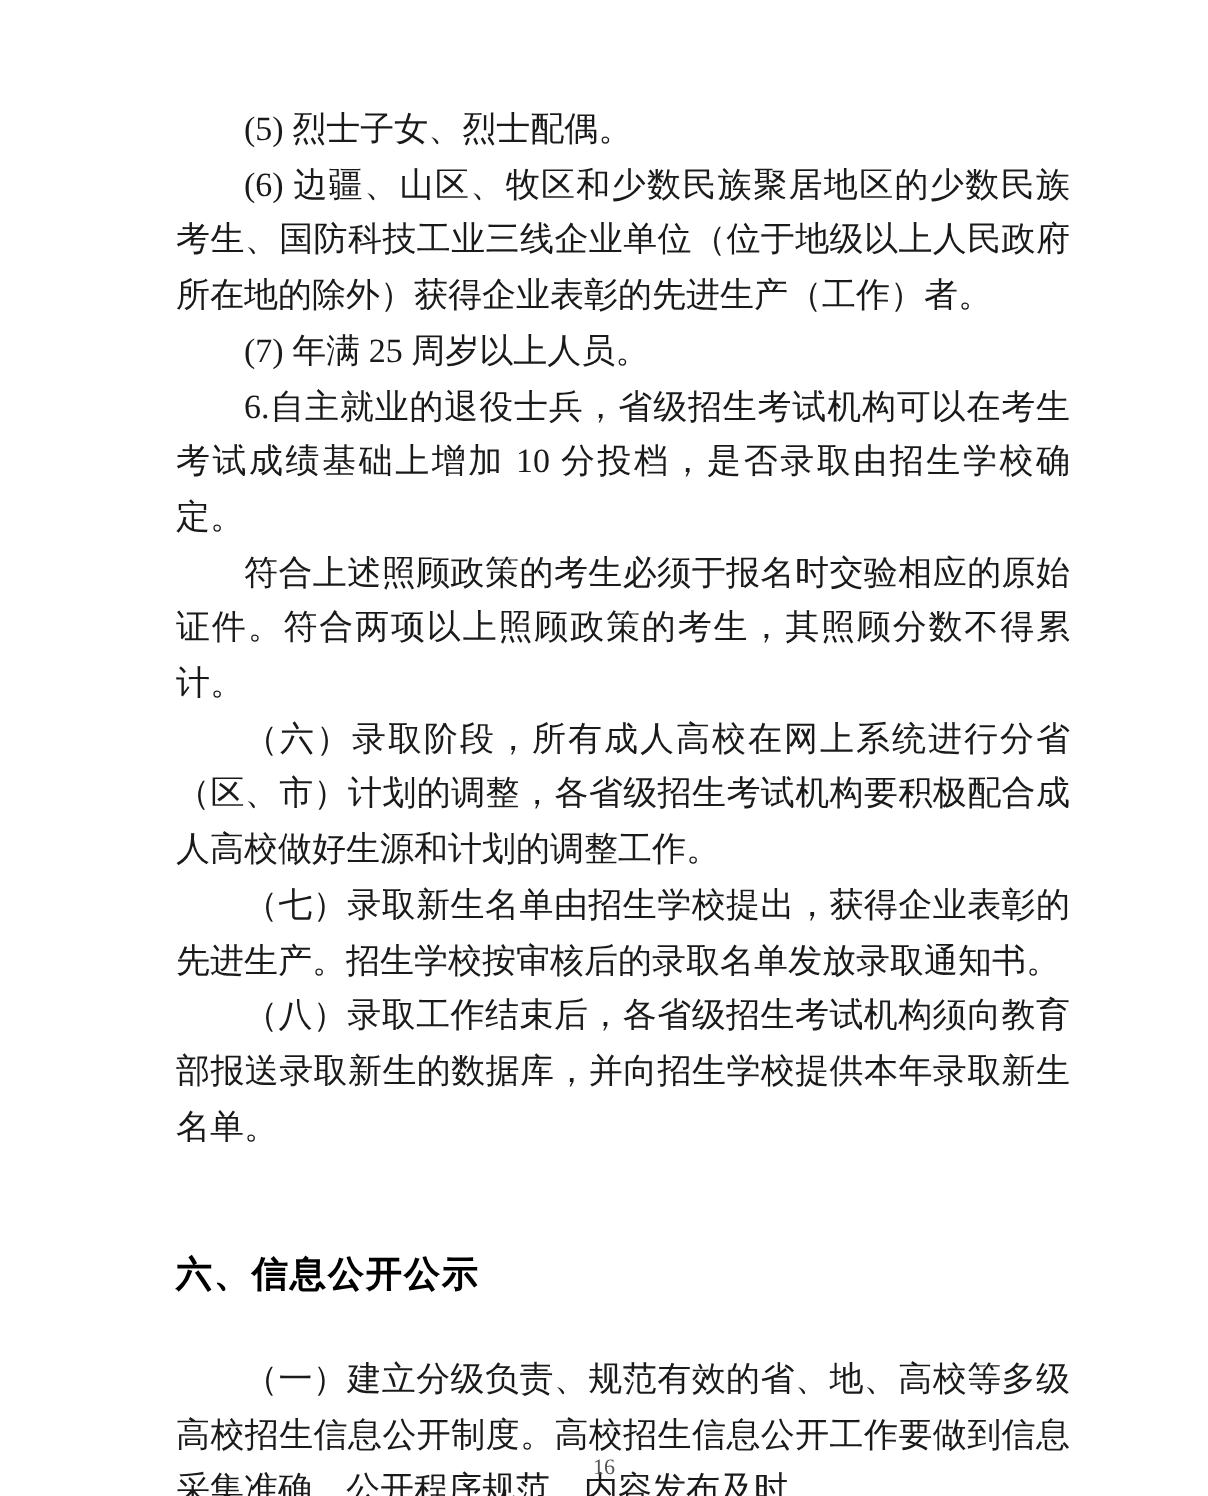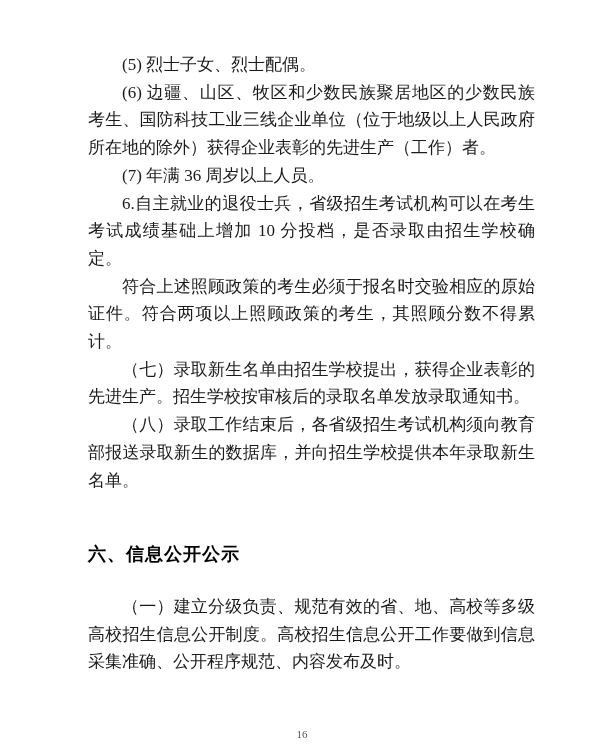--- a/index.html
+++ b/index.html
@@ -56,22 +56,23 @@
     color: #555555;
   }
 </style>
 </head>
 <body>
 
 <div class="page">
   <div class="text-block">
     <p>(5) 烈士子女、烈士配偶。</p>
     <p>(6) 边疆、山区、牧区和少数民族聚居地区的少数民族考生、国防科技工业三线企业单位（位于地级以上人民政府所在地的除外）获得企业表彰的先进生产（工作）者。</p>
-    <p>(7) 年满 36 周岁以上人员。</p>
+    <p>(7) 年满 25 周岁以上人员。</p>
     <p>6.自主就业的退役士兵，省级招生考试机构可以在考生考试成绩基础上增加 10 分投档，是否录取由招生学校确定。</p>
     <p>符合上述照顾政策的考生必须于报名时交验相应的原始证件。符合两项以上照顾政策的考生，其照顾分数不得累计。</p>
+    <p>（六）录取阶段，所有成人高校在网上系统进行分省（区、市）计划的调整，各省级招生考试机构要积极配合成人高校做好生源和计划的调整工作。</p>
     <p>（七）录取新生名单由招生学校提出，获得企业表彰的先进生产。招生学校按审核后的录取名单发放录取通知书。</p>
     <p>（八）录取工作结束后，各省级招生考试机构须向教育部报送录取新生的数据库，并向招生学校提供本年录取新生名单。</p>
     <h2 class="section-heading">六、信息公开公示</h2>
     <p>（一）建立分级负责、规范有效的省、地、高校等多级高校招生信息公开制度。高校招生信息公开工作要做到信息采集准确、公开程序规范、内容发布及时。</p>
   </div>
   <div class="page-number">16</div>
 </div>
 
 </body></html>

